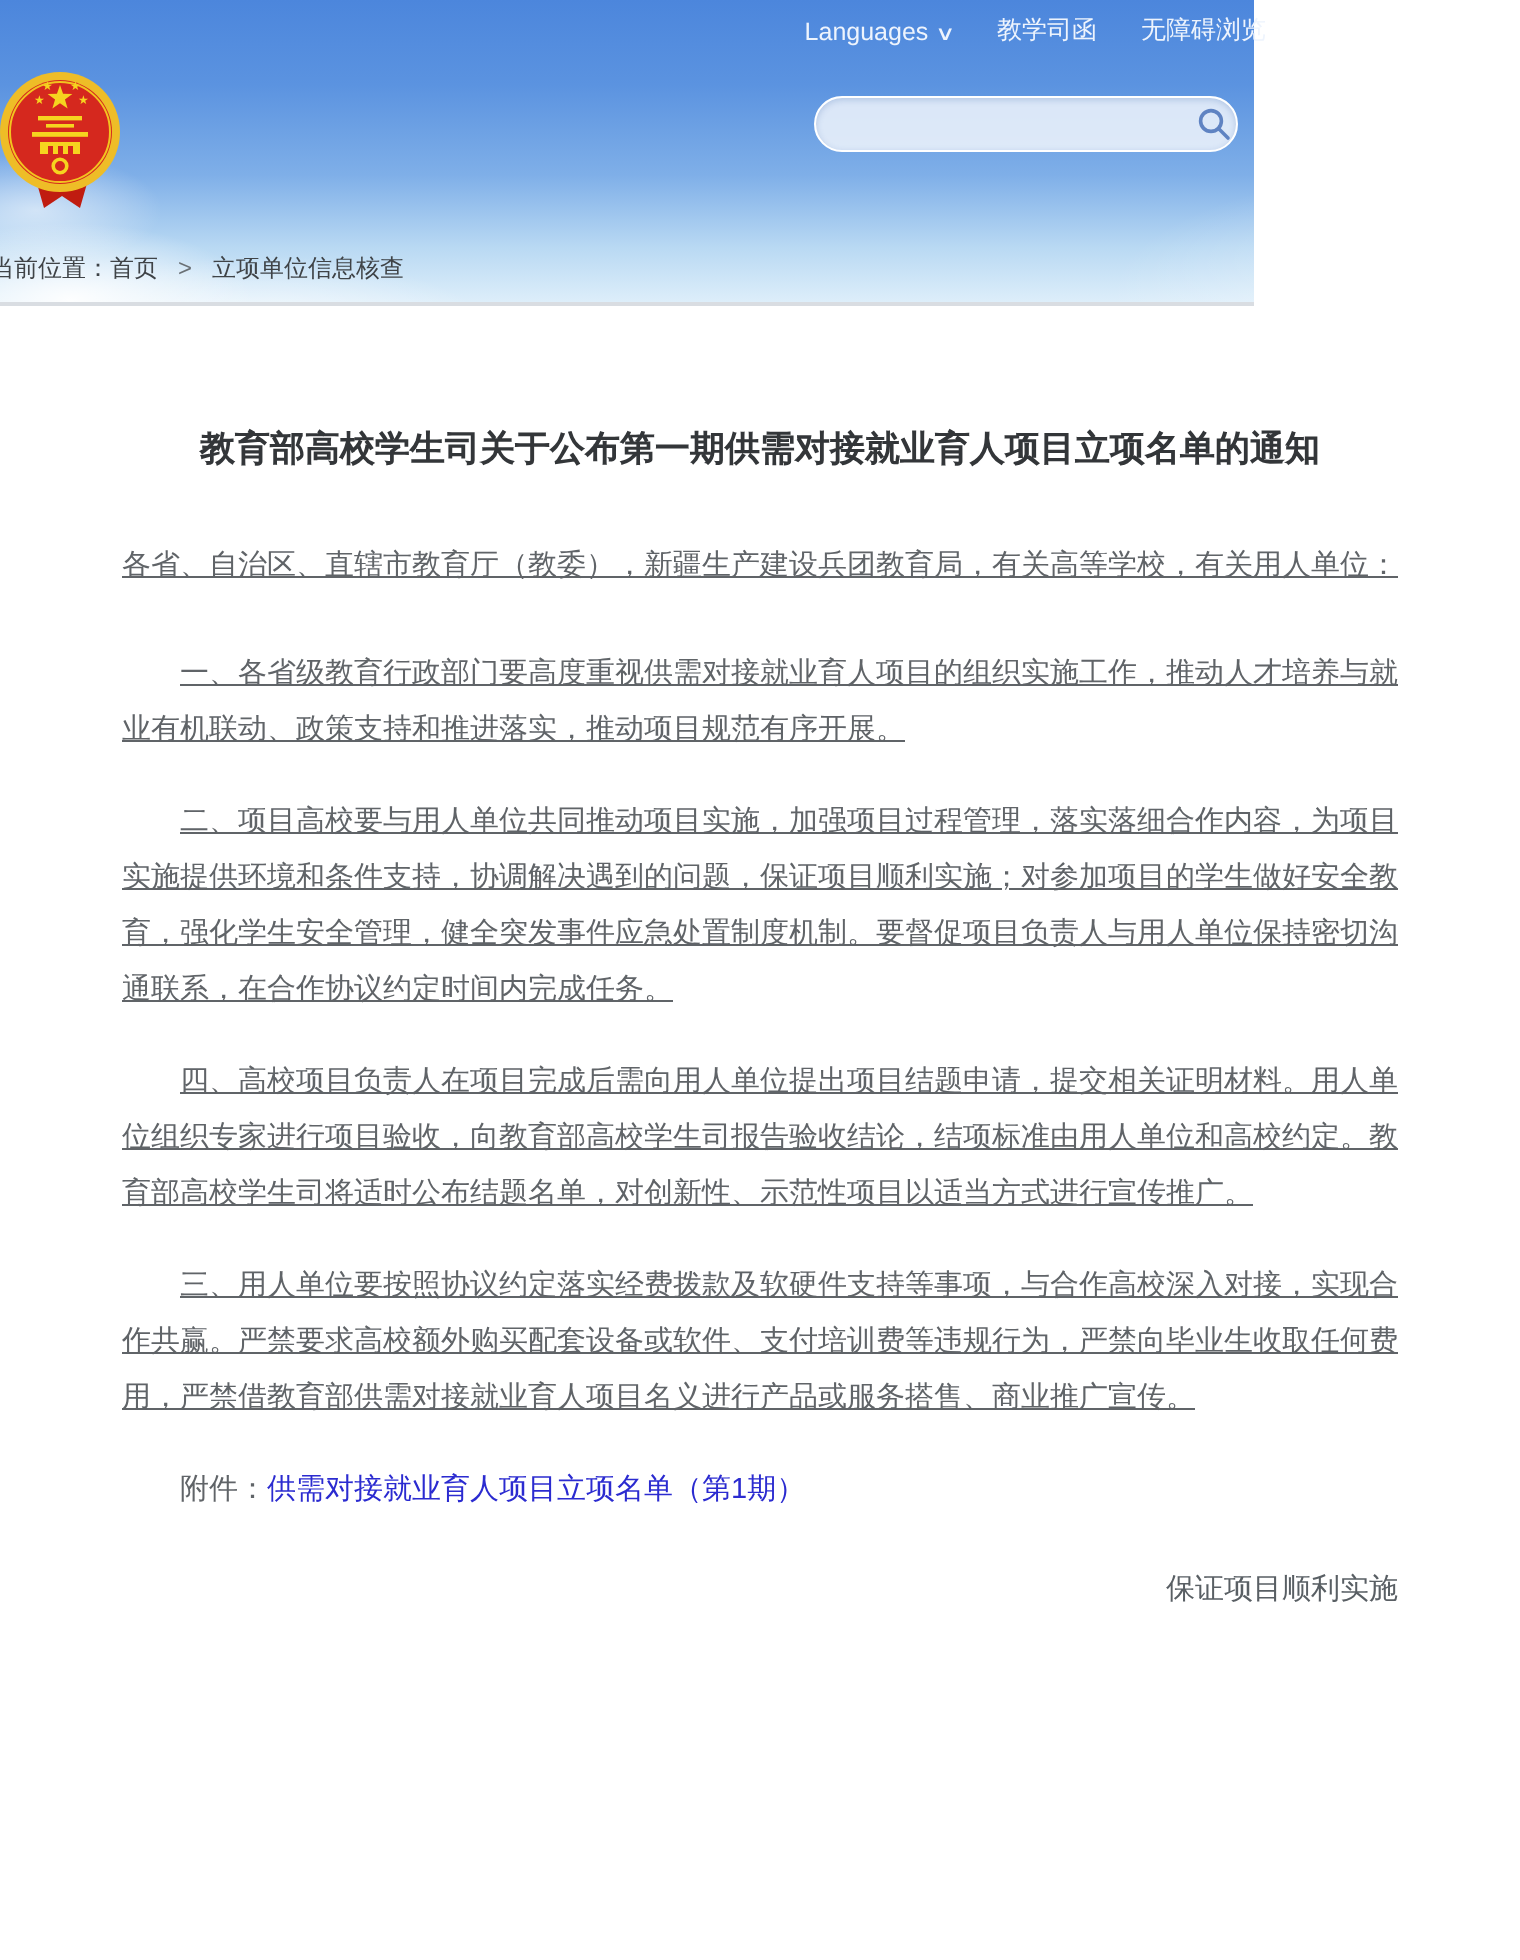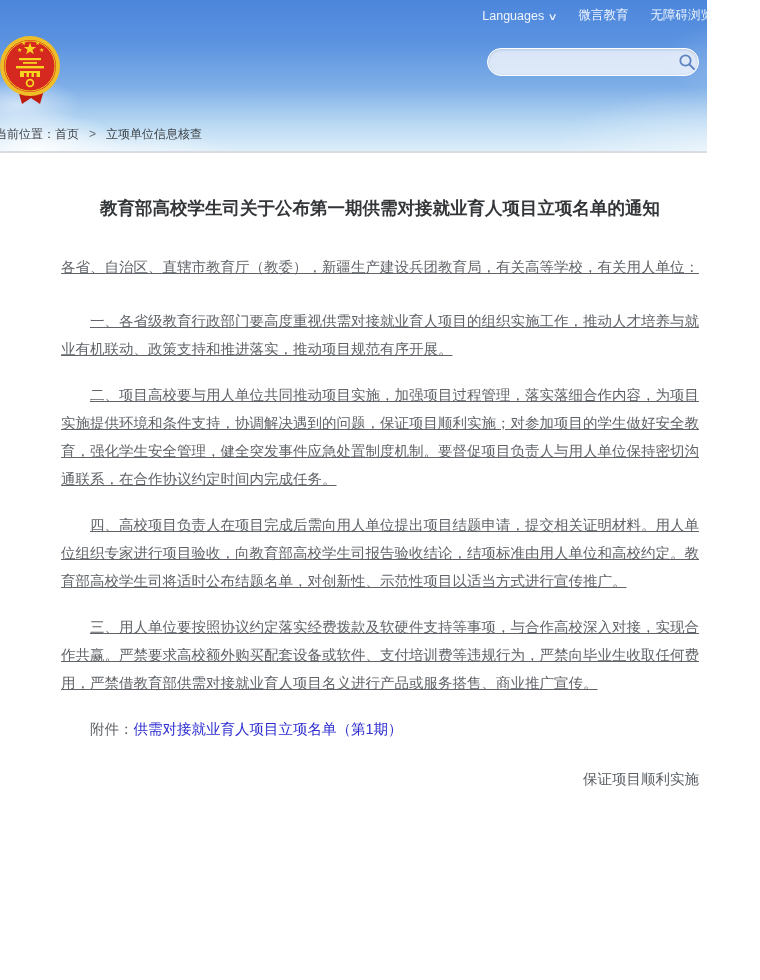--- a/index.html
+++ b/index.html
@@ -1,21 +1,21 @@
 <!DOCTYPE html>
 <html><head>
 <meta charset="utf-8">
 <style>
   * { margin:0; padding:0; box-sizing:border-box; }
   html,body { width:760px; height:980px; overflow:hidden;
     font-family:"Liberation Sans","DejaVu Sans",sans-serif; background:#ffffff; }
 
   
   .site-header{
-    position:relative; width:707px; height:153px;
+    position:relative; width:627px; height:153px;
     background:
       radial-gradient(ellipse 130px 55px at 35px 150px, rgba(255,255,255,.95), rgba(255,255,255,0) 70%),
       radial-gradient(ellipse 170px 60px at 130px 170px, rgba(255,255,255,.75), rgba(255,255,255,0) 70%),
       radial-gradient(ellipse 90px 40px at 18px 105px, rgba(255,255,255,.55), rgba(255,255,255,0) 70%),
       radial-gradient(ellipse 230px 90px at 720px 150px, rgba(255,255,255,.45), rgba(255,255,255,0) 72%),
       radial-gradient(ellipse 120px 60px at 745px 60px, rgba(255,255,255,.18), rgba(255,255,255,0) 70%),
       linear-gradient(180deg,#4c86dc 0%,#5b93e0 28%,#7fafe8 58%,#b9d9f3 82%,#ddeefa 100%);
     border-bottom:2px solid #d9dde2;
   }
   .topbar{
@@ -50,42 +50,42 @@
   .search-icon-btn{ width:18px; height:18px; cursor:pointer; flex:0 0 auto; }
 
   .breadcrumb{
     position:absolute; bottom:8px; left:-5px;
     font-size:12px; color:#3f4347; white-space:nowrap;
   }
   .breadcrumb a{ color:#3f4347; text-decoration:none; cursor:pointer; }
   .breadcrumb .sep{ margin:0 10px; color:#6a7075; }
 
   
-  .doc{ width:638px; margin:0 auto; padding-top:42px; color:#595f64; }
+  .doc{ width:638px; margin:16px auto; padding-top:42px; color:#595f64; }
   .doc-title{
     text-align:center; font-size:17.5px; font-weight:bold; color:#333639;
     line-height:1.5;
   }
   .doc-number{ text-align:right; font-size:13.5px; color:#7d8287; margin-top:20px; }
   .doc-body{ margin-top:32px; font-size:14.5px; line-height:28px; color:#606468; }
   .doc-body p{ margin:0 0 18px 0; text-indent:2em;text-decoration:underline; }
   .doc-body p.salutation{ text-indent:0; margin-bottom:26px; }
   .attachment{ margin-top:6px; text-indent:2em; font-size:14.5px; line-height:28px; }
   .attachment a{ color:#2b2bd0; text-decoration:none; cursor:pointer; }
   .sig-block{ text-align:right; font-size:14.5px; color:#595f64; }
   .signature{ margin-top:22px; }
 </style>
 </head>
 <body>
 
 <header class="site-header">
 
   <nav class="topbar">
     <a><span>Languages</span><span class="chev">∨</span></a>
-    <a>微言教育</a>
+    <a>教学司函</a>
     <a>无障碍浏览</a>
   </nav>
 
   <div class="logo-wrap">
     <svg class="emblem" viewBox="0 0 62 78">
       <polygon points="18,60 44,60 40,74 31,68 22,74" fill="#c01c10"></polygon>
       <circle cx="30" cy="36" r="30" fill="#eebd27"></circle>
       <circle cx="30" cy="36" r="26" fill="#d5281e"></circle>
       <circle cx="30" cy="36" r="25" fill="none" stroke="#f2c41f" stroke-width="1"></circle>
       <polygon fill="#f6d41f" points="30,12.5 31.53,16.9 36.18,16.99 32.47,19.8 33.82,24.26 30,21.6 26.18,24.26 27.53,19.8 23.82,16.99 28.47,16.9"></polygon>

